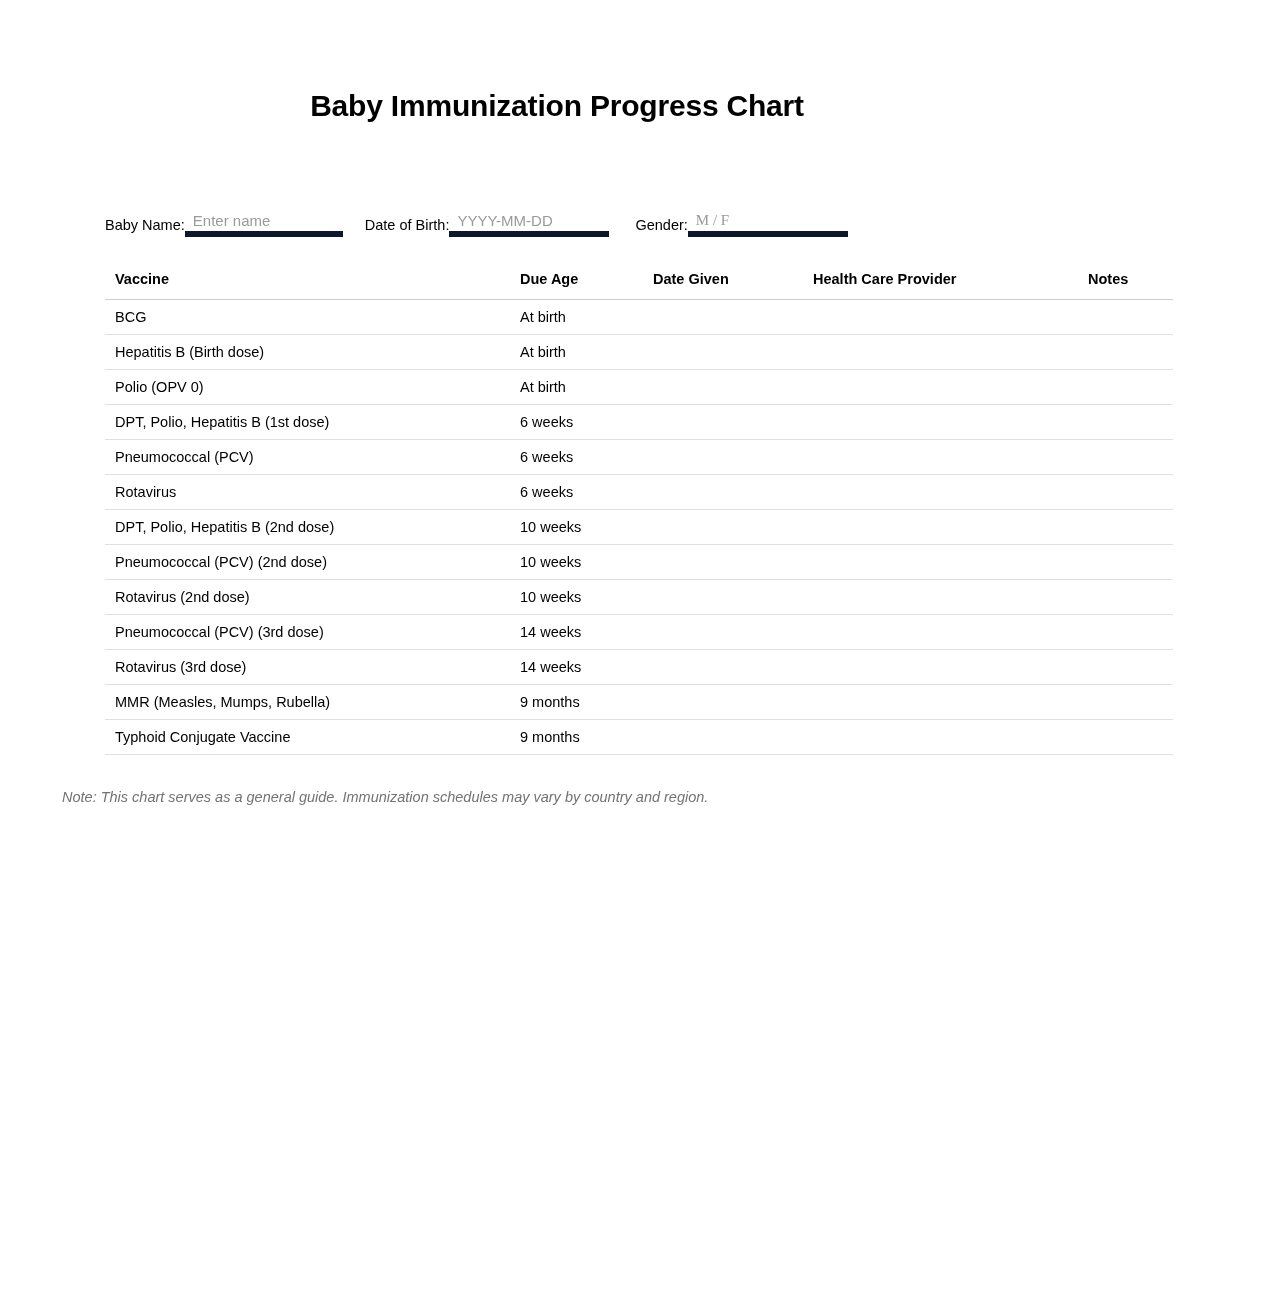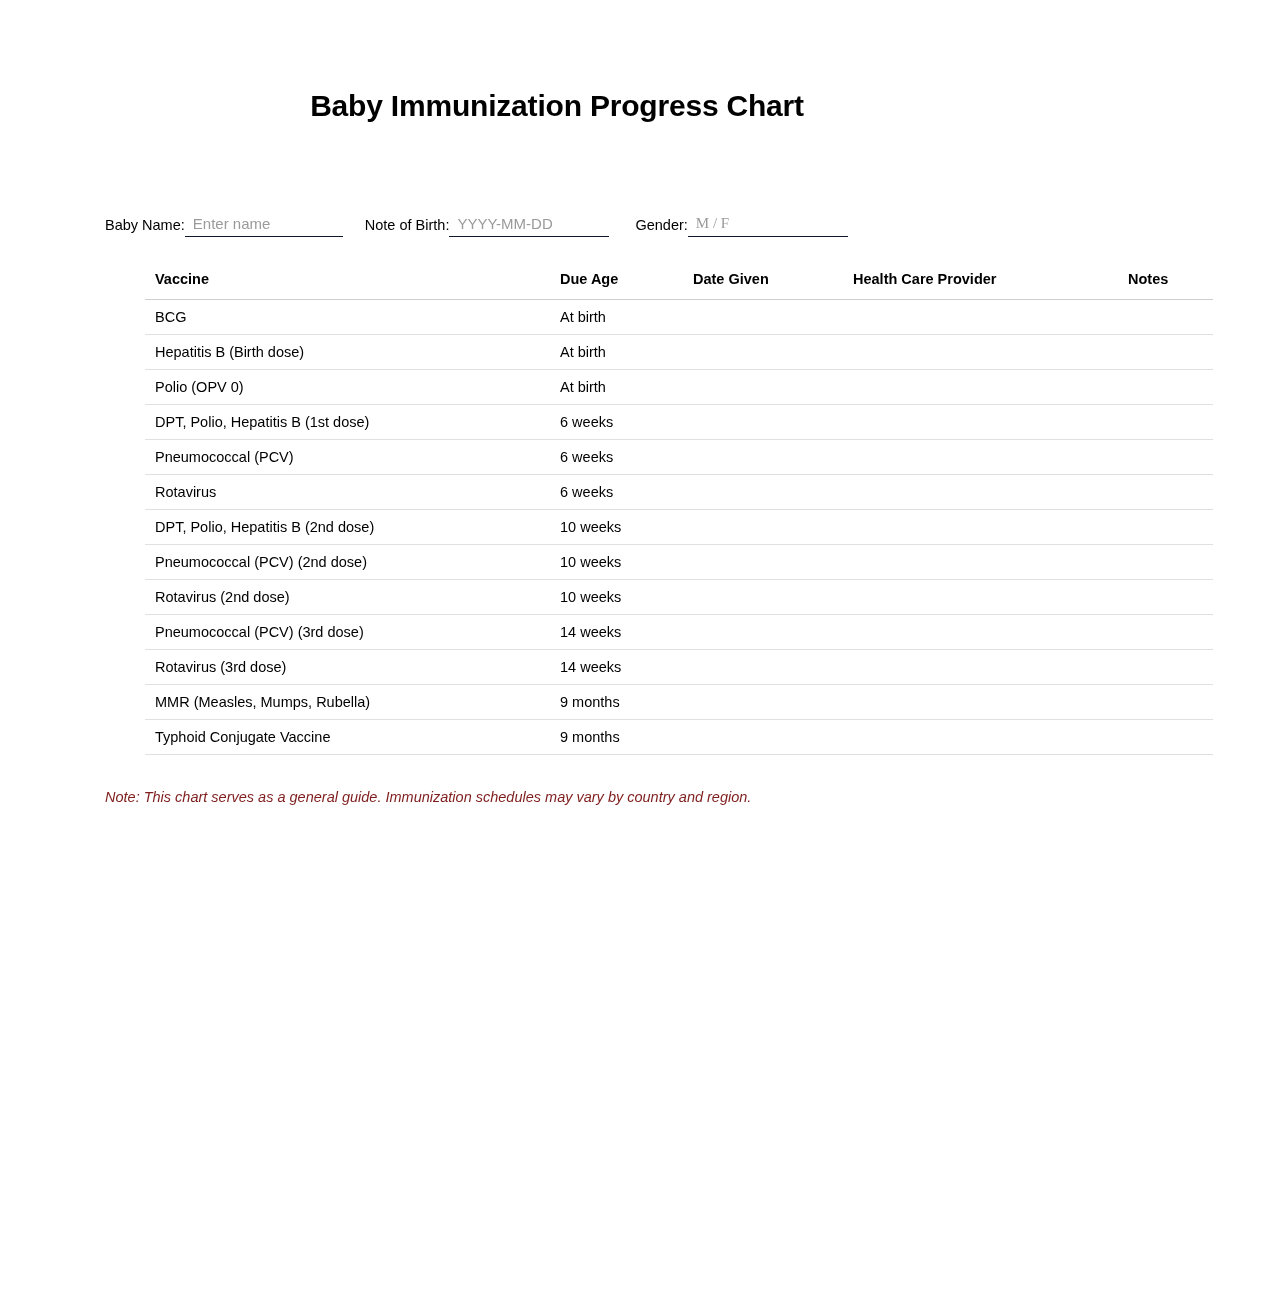--- a/index.html
+++ b/index.html
@@ -52,40 +52,39 @@
     color: #000000;
     line-height: 20px;
     padding-bottom: 2px;
     margin-top: 44px;
   }
   .field-input {
     font-family: "Liberation Sans", sans-serif;
     font-size: 15px;
     color: #000000;
     border: none;
-    border-bottom: 1px solid #0f172a;
+    border-bottom: 6px solid #0f172a;
     outline: none;
     background: transparent;
     padding: 0 4px 3px 8px;
     line-height: 20px;
     height: 24px;
   }
   .field-input::placeholder { color: #9a9a9a; opacity: 1; }
   .fg-name { margin-left: 0px; }
   .fg-name .field-input { width: 158px; }
   .fg-dob  { margin-left: 22px; }
   .fg-dob .field-input { width: 160px; }
   .fg-gender { margin-left: 26px; }
   .fg-gender .field-input { width: 160px; font-family: Liberation Serif, serif; }
 
   
   .table-wrap {
     padding: 0 114px 0 105px;
     margin-top: 32px;
-    margin-left: 40px;
   }
   table.schedule {
     width: 1068px;
     border-collapse: collapse;
     table-layout: fixed;
   }
   table.schedule th {
     text-align: left;
     font-size: 14.5px;
     font-weight: bold;
@@ -108,44 +107,44 @@
     white-space: nowrap;
   }
   .col-vaccine  { width: 405px; }
   .col-dueage   { width: 133px; }
   .col-dategiven{ width: 160px; }
   .col-provider { width: 275px; }
   .col-notes    { width: 95px; }
 
   
   .note {
-    padding: 0 105px;
+    padding: 0 62px;
     margin-top: 32px;
     font-size: 14.5px;
     font-style: italic;
-    color: #7f1d1d;
+    color: #737373;
     line-height: 1.4;
   }
 </style>
 </head>
 <body>
 
 <div class="page">
 
   <h1 class="page-title">Baby Immunization Progress Chart</h1>
 
   <div class="info-form">
 
     <div class="field-group fg-name">
       <span class="field-label">Baby Name:</span>
       <input class="field-input" type="text" placeholder="Enter name" style="">
     </div>
 
     <div class="field-group fg-dob">
-      <span class="field-label">Note of Birth:</span>
+      <span class="field-label">Date of Birth:</span>
       <input class="field-input" type="text" placeholder="YYYY-MM-DD" style="">
     </div>
 
     <div class="field-group fg-gender">
       <span class="field-label">Gender:</span>
       <input class="field-input" type="text" placeholder="M / F" style="">
     </div>
 
   </div>
 

